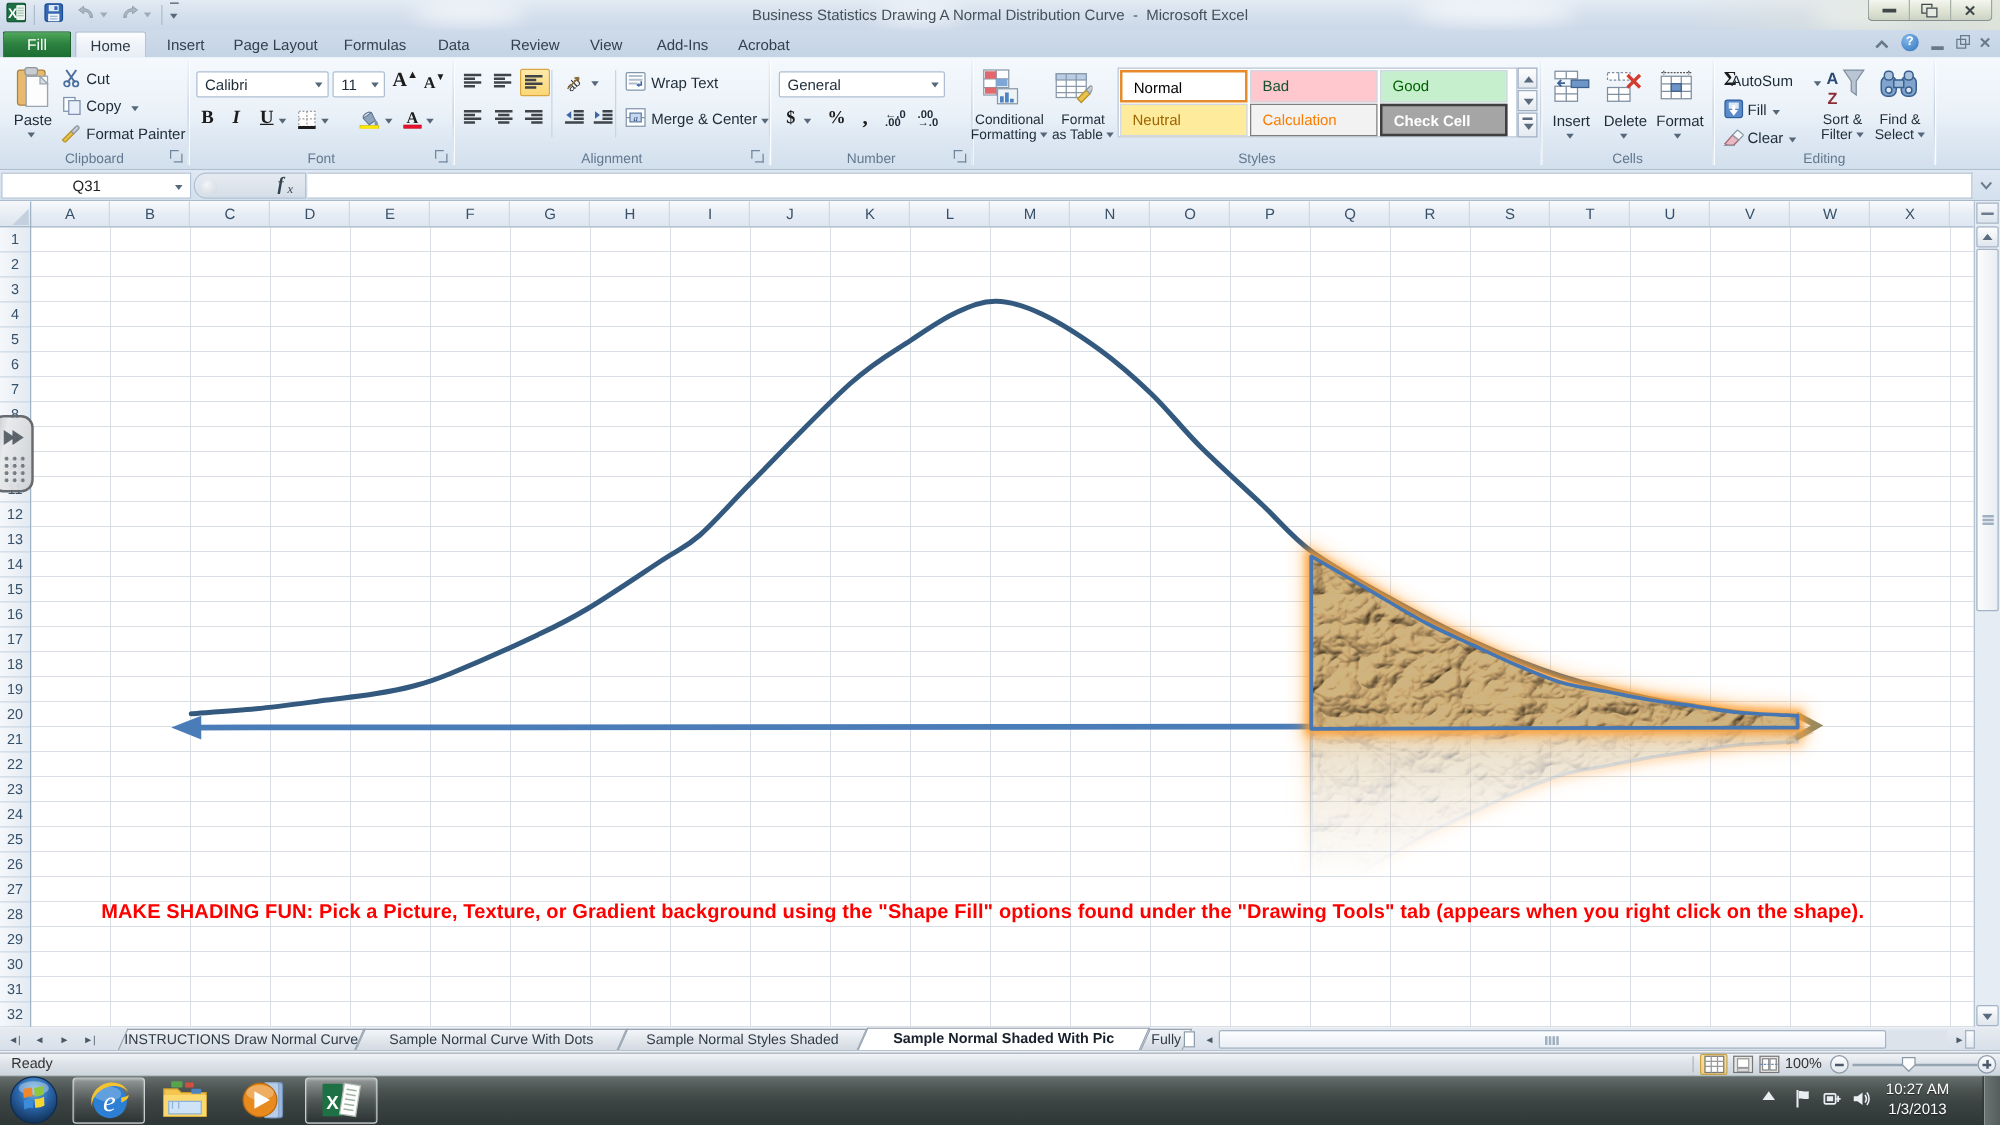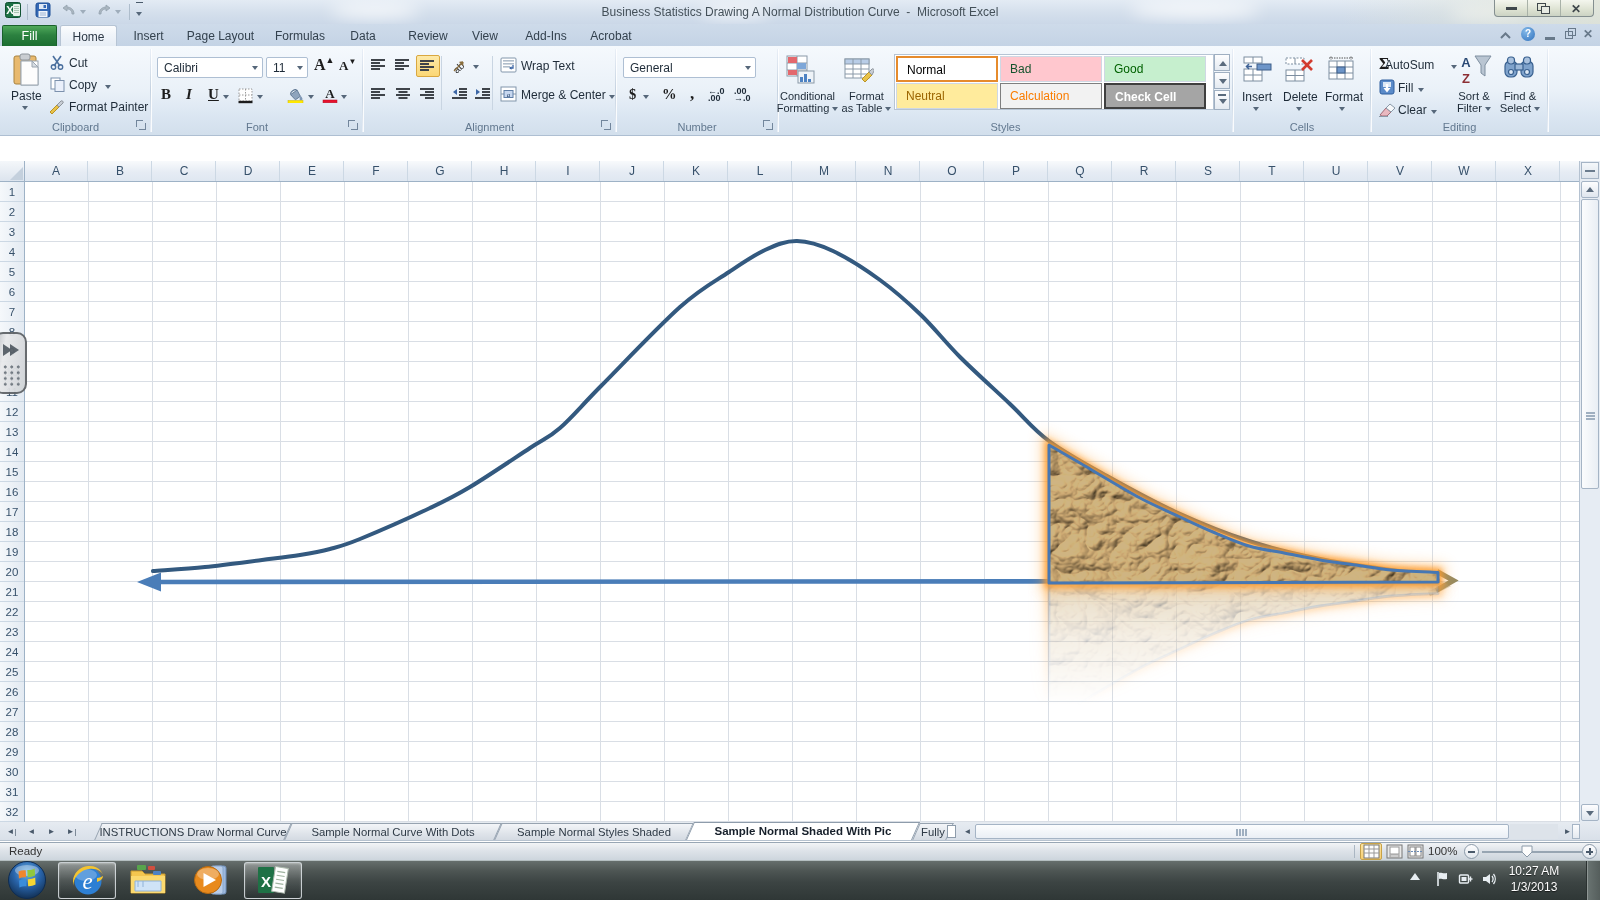--- a/index.html
+++ b/index.html
@@ -453,20 +453,34 @@
               <rect x="5.5" y="2" width="7" height="7" rx="3" fill="#a9c1dd"></rect>
               <rect x="21.5" y="2" width="7" height="7" rx="3" fill="#a9c1dd"></rect>
               <circle cx="9" cy="17" r="2.5" fill="#dce8f4"></circle>
               <circle cx="25" cy="17" r="2.5" fill="#dce8f4"></circle>
             </g>
           </svg></div>
     <div class="btxt" style="left:124px;top:44px;width:50px;text-align:center;font-size:11.3px">Find &amp;<br>Select <span class="dd"></span></div>
   </div>
 </div>
 
+<div id="fbar">
+  <div id="namebox">
+        <span style="position:absolute;left:56px;top:3px">Q31</span>
+        <span class="dd" style="position:absolute;right:6px;top:9px"></span>
+      </div>
+  <div id="fxbox">
+        <span style="position:absolute;left:66px;top:1px;font-family:'Liberation Serif',serif;font-style:italic;font-weight:bold;font-size:15px;color:#34424f">f</span>
+        <span style="position:absolute;left:74px;top:7px;font-family:'Liberation Serif',serif;font-style:italic;font-size:10px;color:#34424f">x</span>
+      </div>
+  <div id="finput"></div>
+  <svg width="10" height="7" viewBox="0 0 10 7" style="position:absolute;right:6px;top:9px">
+        <path d="M1,1 L5,5.5 L9,1" fill="none" stroke="#6b7c8e" stroke-width="1.6"></path>
+      </svg>
+</div>
 
 <div id="sheet">
   <div id="grid"></div>
   <div id="chead">
         <div class="ch" style="left:25px">A</div>
         <div class="ch" style="left:89px">B</div>
         <div class="ch" style="left:153px">C</div>
         <div class="ch" style="left:217px">D</div>
         <div class="ch" style="left:281px">E</div>
         <div class="ch" style="left:345px">F</div>
@@ -564,20 +578,21 @@
       <path d="M1049.0,721.0 C1054.2,718.0 1070.3,708.7 1080.0,703.0 C1089.7,697.3 1096.7,693.0 1107.0,687.0 C1117.3,681.0 1130.2,673.2 1142.0,667.0 C1153.8,660.8 1166.2,655.5 1178.0,650.0 C1189.8,644.5 1201.2,639.0 1213.0,634.0 C1224.8,629.0 1237.2,623.5 1249.0,620.0 C1260.8,616.5 1272.2,615.3 1284.0,613.0 C1295.8,610.7 1308.0,608.0 1320.0,606.0 C1332.0,604.0 1344.2,602.7 1356.0,601.0 C1367.8,599.3 1377.3,597.2 1391.0,596.0 C1404.7,594.8 1430.2,593.9 1438.0,593.5 L1438,584 L1049,583 Z" fill="none" stroke="#4f81bd" stroke-width="2.8" stroke-linejoin="round" opacity="0.35"></path>
     </g>
     <g id="tailgroup">
       <path d="M1049.0,445.0 C1054.2,448.0 1070.3,457.3 1080.0,463.0 C1089.7,468.7 1096.7,473.0 1107.0,479.0 C1117.3,485.0 1130.2,492.8 1142.0,499.0 C1153.8,505.2 1166.2,510.5 1178.0,516.0 C1189.8,521.5 1201.2,527.0 1213.0,532.0 C1224.8,537.0 1237.2,542.5 1249.0,546.0 C1260.8,549.5 1272.2,550.7 1284.0,553.0 C1295.8,555.3 1308.0,558.0 1320.0,560.0 C1332.0,562.0 1344.2,563.3 1356.0,565.0 C1367.8,566.7 1377.3,568.8 1391.0,570.0 C1404.7,571.2 1430.2,572.1 1438.0,572.5 L1438,582 L1049,583 Z" fill="none" stroke="#fb9727" stroke-width="8" filter="url(#blur6)" opacity="1"></path>
       <path d="M1049.0,445.0 C1054.2,448.0 1070.3,457.3 1080.0,463.0 C1089.7,468.7 1096.7,473.0 1107.0,479.0 C1117.3,485.0 1130.2,492.8 1142.0,499.0 C1153.8,505.2 1166.2,510.5 1178.0,516.0 C1189.8,521.5 1201.2,527.0 1213.0,532.0 C1224.8,537.0 1237.2,542.5 1249.0,546.0 C1260.8,549.5 1272.2,550.7 1284.0,553.0 C1295.8,555.3 1308.0,558.0 1320.0,560.0 C1332.0,562.0 1344.2,563.3 1356.0,565.0 C1367.8,566.7 1377.3,568.8 1391.0,570.0 C1404.7,571.2 1430.2,572.1 1438.0,572.5 L1438,582 L1049,583 Z" fill="none" stroke="#ffa63c" stroke-width="16" filter="url(#blur12)" opacity="0.38"></path>
       <path d="M1049.0,445.0 C1054.2,448.0 1070.3,457.3 1080.0,463.0 C1089.7,468.7 1096.7,473.0 1107.0,479.0 C1117.3,485.0 1130.2,492.8 1142.0,499.0 C1153.8,505.2 1166.2,510.5 1178.0,516.0 C1189.8,521.5 1201.2,527.0 1213.0,532.0 C1224.8,537.0 1237.2,542.5 1249.0,546.0 C1260.8,549.5 1272.2,550.7 1284.0,553.0 C1295.8,555.3 1308.0,558.0 1320.0,560.0 C1332.0,562.0 1344.2,563.3 1356.0,565.0 C1367.8,566.7 1377.3,568.8 1391.0,570.0 C1404.7,571.2 1430.2,572.1 1438.0,572.5 L1438,582 L1049,583 Z" fill="#fff"></path>
       <path d="M1049.0,445.0 C1054.2,448.0 1070.3,457.3 1080.0,463.0 C1089.7,468.7 1096.7,473.0 1107.0,479.0 C1117.3,485.0 1130.2,492.8 1142.0,499.0 C1153.8,505.2 1166.2,510.5 1178.0,516.0 C1189.8,521.5 1201.2,527.0 1213.0,532.0 C1224.8,537.0 1237.2,542.5 1249.0,546.0 C1260.8,549.5 1272.2,550.7 1284.0,553.0 C1295.8,555.3 1308.0,558.0 1320.0,560.0 C1332.0,562.0 1344.2,563.3 1356.0,565.0 C1367.8,566.7 1377.3,568.8 1391.0,570.0 C1404.7,571.2 1430.2,572.1 1438.0,572.5 L1438,582 L1049,583 Z" fill="#fff" filter="url(#paper)"></path>
       <path d="M1049.0,445.0 C1054.2,448.0 1070.3,457.3 1080.0,463.0 C1089.7,468.7 1096.7,473.0 1107.0,479.0 C1117.3,485.0 1130.2,492.8 1142.0,499.0 C1153.8,505.2 1166.2,510.5 1178.0,516.0 C1189.8,521.5 1201.2,527.0 1213.0,532.0 C1224.8,537.0 1237.2,542.5 1249.0,546.0 C1260.8,549.5 1272.2,550.7 1284.0,553.0 C1295.8,555.3 1308.0,558.0 1320.0,560.0 C1332.0,562.0 1344.2,563.3 1356.0,565.0 C1367.8,566.7 1377.3,568.8 1391.0,570.0 C1404.7,571.2 1430.2,572.1 1438.0,572.5 L1438,582 L1049,583 Z" fill="none" stroke="#4677b3" stroke-width="3" stroke-linejoin="round"></path>
     </g>
   </svg>
+  <div id="redline">MAKE SHADING FUN: Pick a Picture, Texture, or Gradient background using the "Shape Fill" options found under the "Drawing Tools" tab (appears when you right click on the shape).</div>
   <div id="floatie">
     <div style="position:absolute;left:8px;top:10px;width:0;height:0;border-top:6px solid transparent;border-bottom:6px solid transparent;border-left:9px solid #565e66"></div>
     <div style="position:absolute;left:15px;top:10px;width:0;height:0;border-top:6px solid transparent;border-bottom:6px solid transparent;border-left:9px solid #565e66"></div>
     <div style="position:absolute;left:7px;top:30px;width:20px;height:22px;background-image:radial-gradient(circle,#6d757d 1.4px,transparent 1.6px);background-size:6.5px 5.8px"></div>
   </div>
 </div>
 
 <div id="vscroll">
   <div style="position:absolute;left:1px;top:1px;width:18px;height:17px;background:linear-gradient(#f4f7fa,#dde4ec);border:1px solid #a5b4c5">
         <span style="position:absolute;left:3px;top:7px;width:10px;height:2px;background:#6b7c8e"></span>

